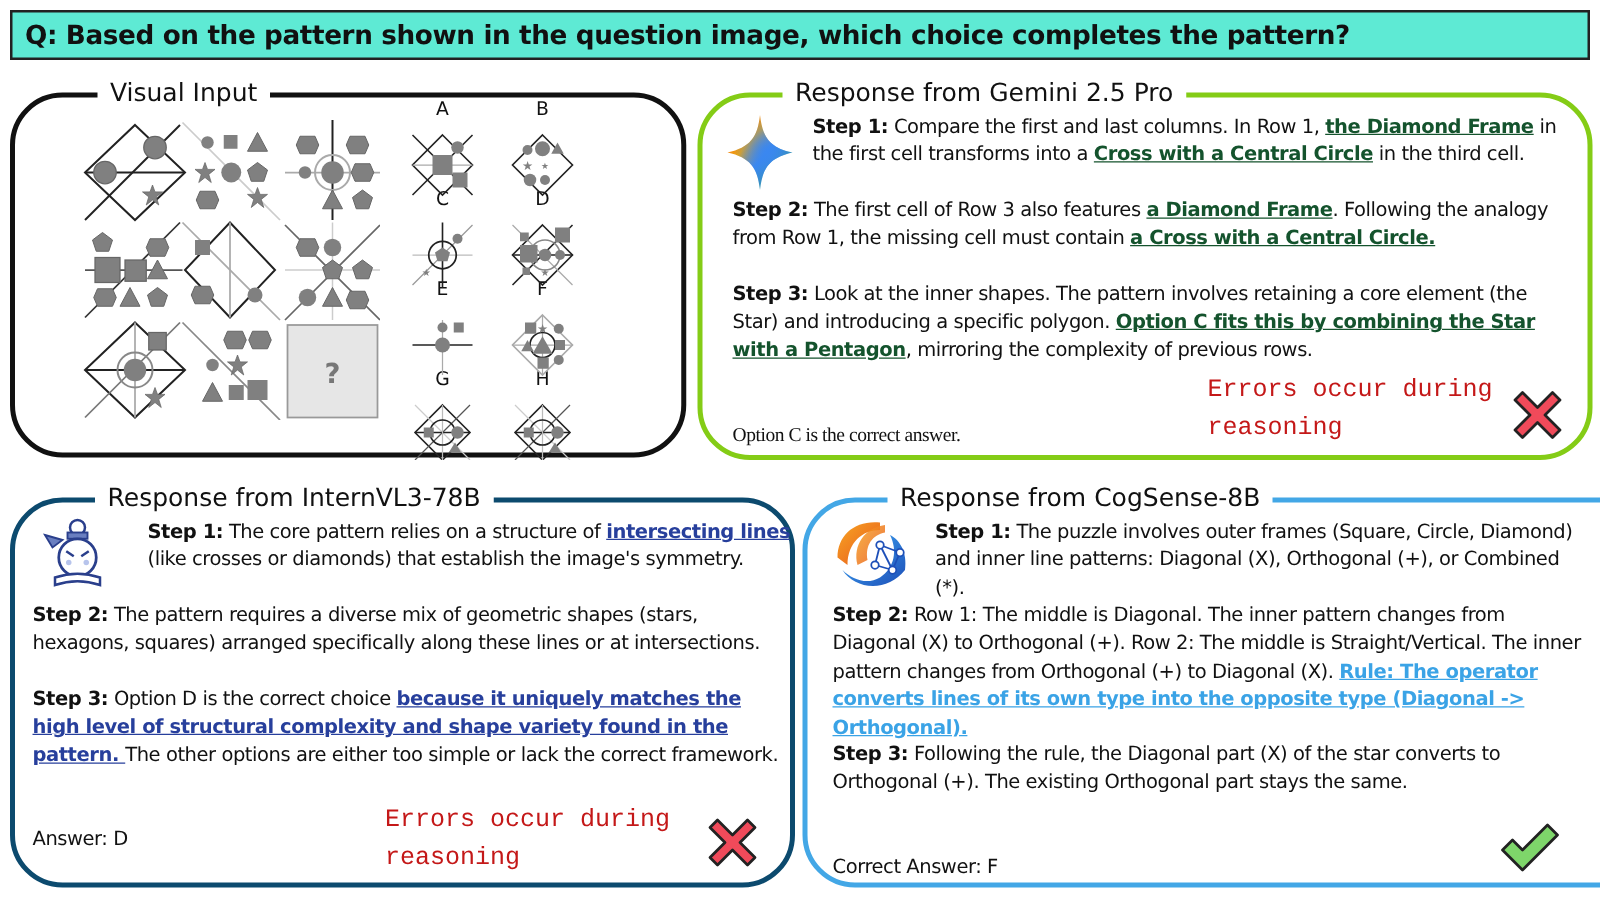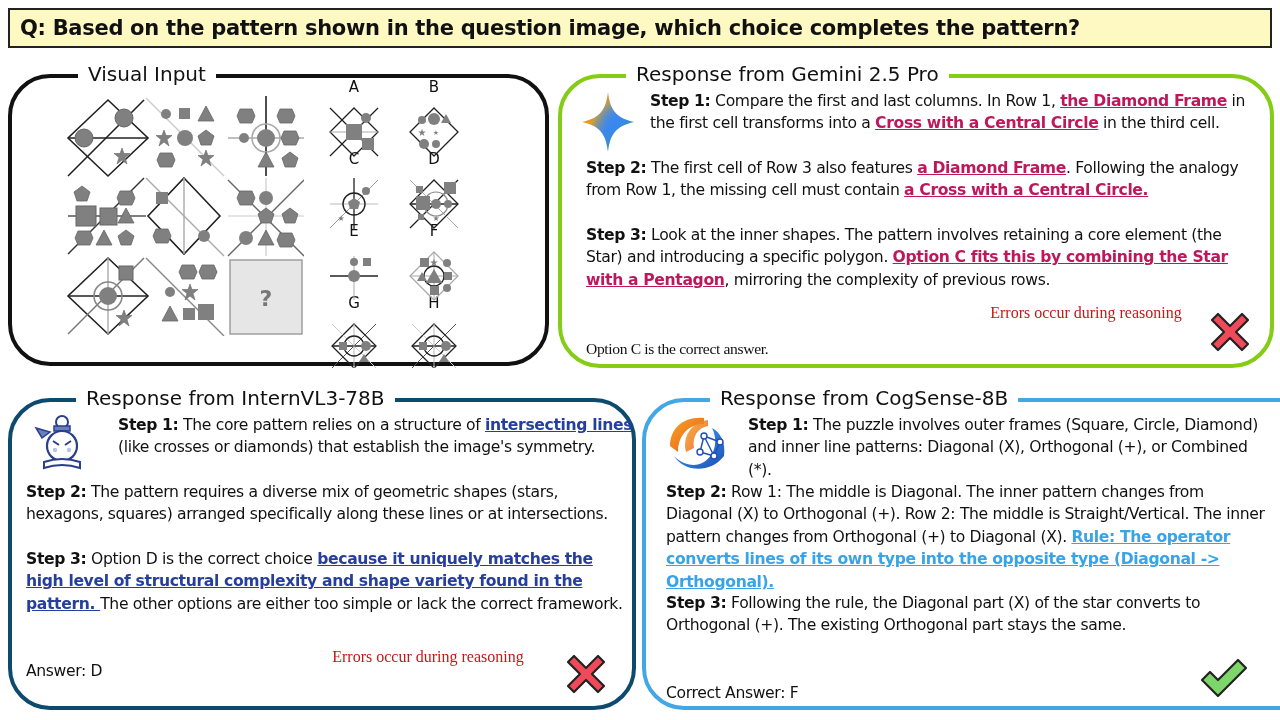--- a/index.html
+++ b/index.html
@@ -1,21 +1,21 @@
 <!DOCTYPE html>
 <html><head>
 <meta charset="utf-8">
 <style>
   * { box-sizing: border-box; margin: 0; padding: 0; }
   html, body { width: 1280px; height: 720px; background: #ffffff; overflow: hidden; }
   body { position: relative; font-family: "DejaVu Sans", sans-serif; color: #111; }
 
   .question {
     position: absolute; left: 8px; top: 8px; width: 1264px; height: 40px;
-    border: 2px solid #222; background: #fef9c3;
+    border: 2px solid #222; background: #5eead4;
     font-family: "DejaVu Sans", sans-serif; font-weight: bold; font-size: 21px;
     line-height: 36px; padding-left: 10px; letter-spacing: -0.3px;
   }
 
   .panel { position: absolute; border-radius: 42px; background: #fff; }
   .panel-title {
     position: absolute; top: -16px; background: #fff; padding: 0 10px;
     font-family: "DejaVu Sans", sans-serif; font-size: 20px; line-height: 28px; color: #111;
   }
 
@@ -30,27 +30,27 @@
 
   #cog { left: 642px; top: 398px; width: 740px; height: 312px; border: 4px solid #43a7e6; }
   #cog .panel-title { left: 64px; top: -18px; }
 
   .text {
     position: absolute; font-family: "DejaVu Sans", sans-serif; font-size: 15.6px;
     line-height: 22.4px; color: #111; letter-spacing: -0.35px;
   }
   .text b { font-weight: bold; }
   .hl { text-decoration: underline; font-weight: bold; }
-  .hl-gem { color: #be185d; }
+  .hl-gem { color: #14532d; }
   .hl-int { color: #273f9c; }
   .hl-cog { color: #3aa3e6; }
 
   .err {
-    position: absolute; font-family: Liberation Serif, serif; font-size: 16px;
-    line-height: 30px; color: #c41818; text-align: center; width: 240px;
+    position: absolute; font-family: Liberation Mono, monospace; font-size: 20px;
+    line-height: 30px; color: #c41818; width: 240px;
   }
 
   .icon { position: absolute; }
 
   
   #puzzle { position: absolute; left: 52px; top: 18px; }
   #options { position: absolute; left: 304px; top: 0px; }
   .opt-label { position: absolute; font-family: "DejaVu Sans", sans-serif; font-size: 15px; color: #111; width: 20px; text-align: center; }
 </style>
 </head>

